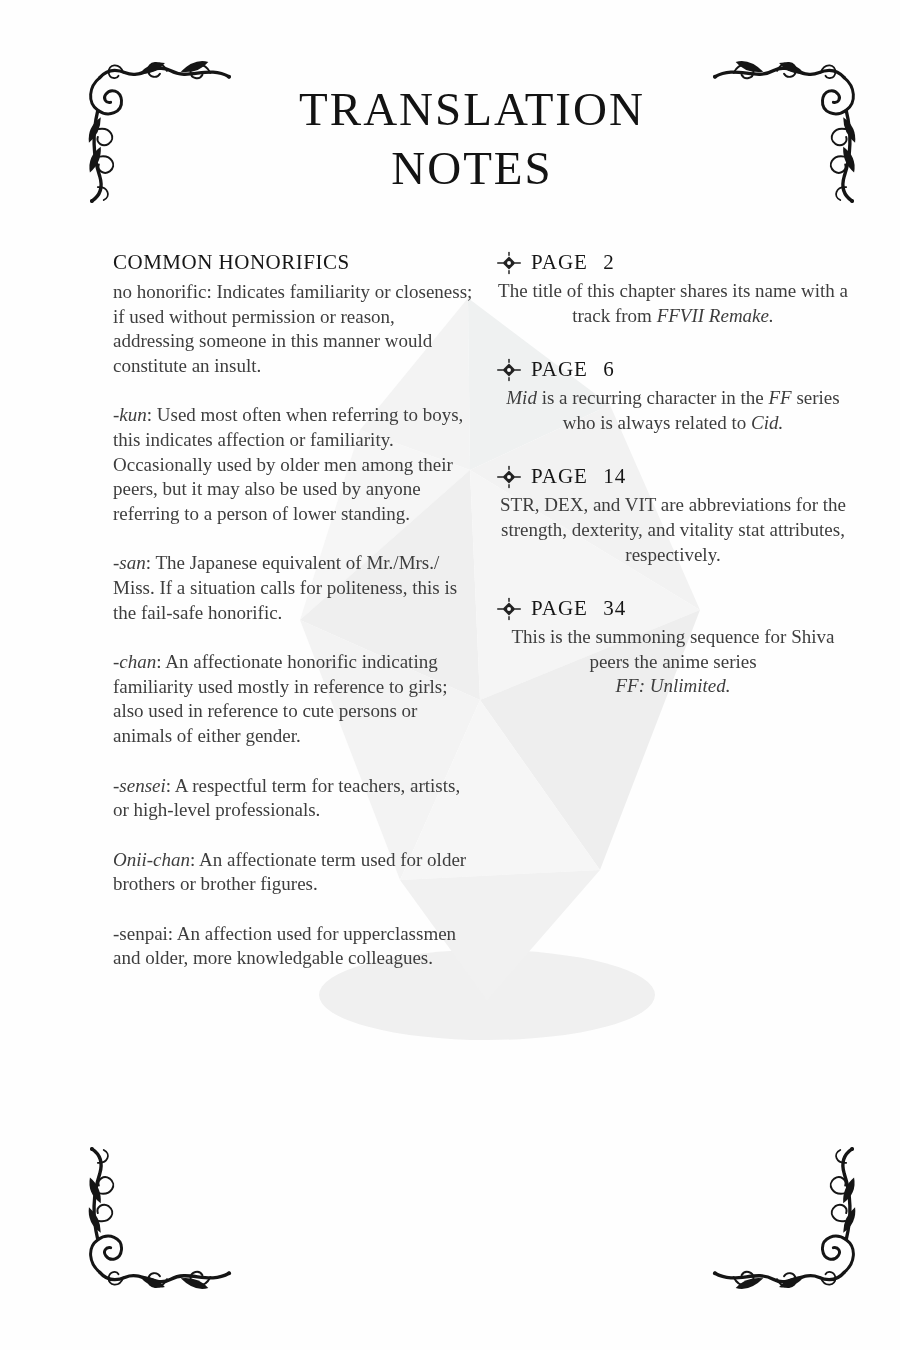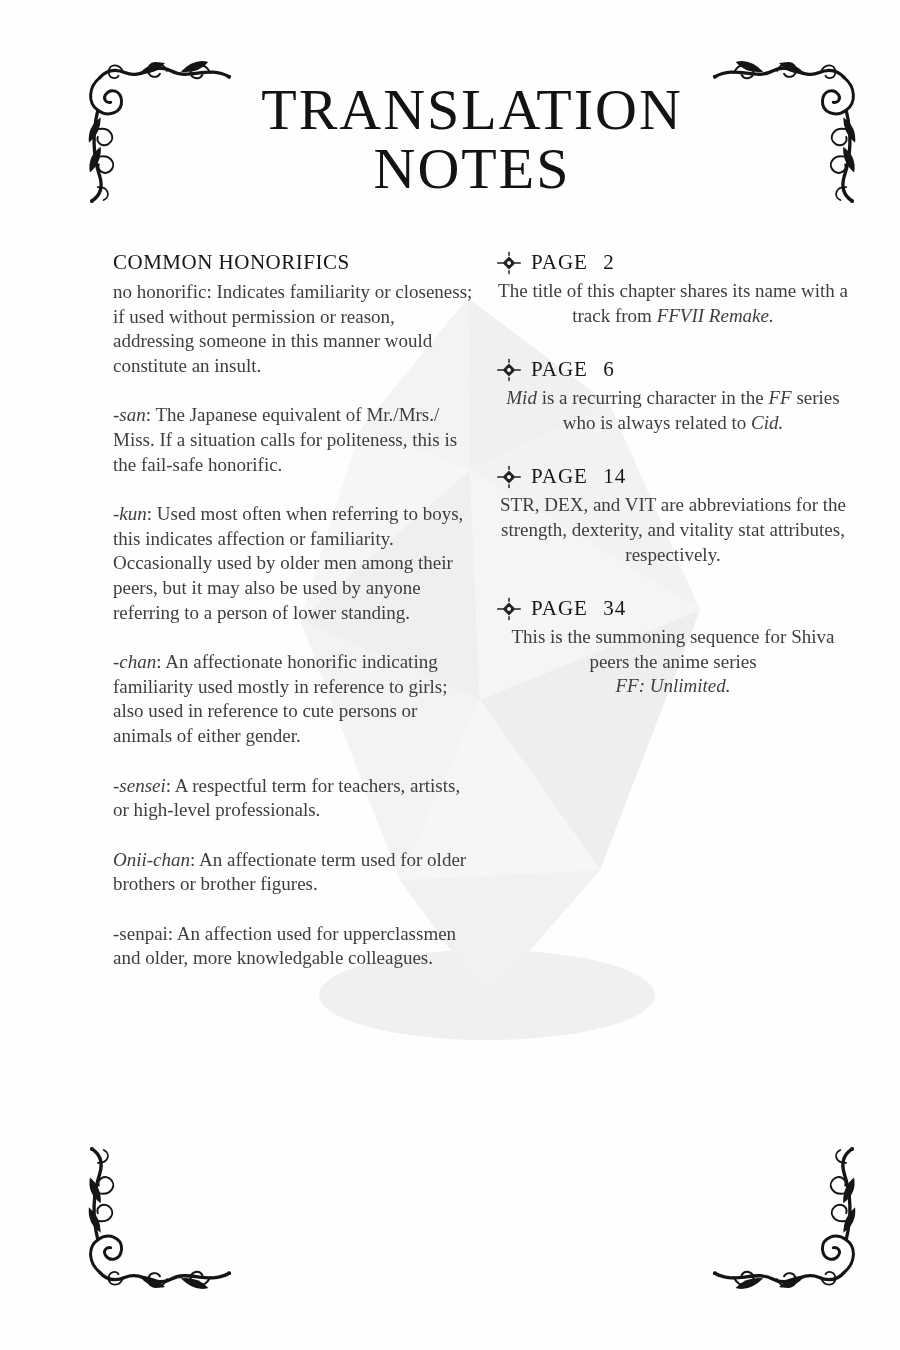--- a/index.html
+++ b/index.html
@@ -15,21 +15,21 @@
   .corner { position:absolute; width:148px; height:148px; z-index:1; }
   .corner svg { width:100%; height:100%; }
   .corner.tl { left:84px;  top:56px; }
   .corner.tr { right:40px; top:56px;  transform:scaleX(-1); }
   .corner.bl { left:84px;  bottom:56px; transform:scaleY(-1); }
   .corner.br { right:40px; bottom:56px; transform:scale(-1,-1); }
 
   .title {
     position:absolute; left:44px; right:0; top:80px;
     text-align:center; color:#131313;
-    font-size:58px; line-height:59px; letter-spacing:2px;
+    font-size:47px; line-height:59px; letter-spacing:2px;
     font-weight:normal;
   }
 
   .col { position:absolute; top:250px; }
   .col-left  { left:113px; width:372px; }
   .col-right { left:497px; width:352px;text-align:center; }
 
   .section-heading {
     font-size:21px; font-weight:normal; color:#161616;
     letter-spacing:0.5px; margin:0 0 5px 0;
@@ -163,22 +163,22 @@
   <div class="content">
     <h1 class="title">
       <div>TRANSLATION</div>
       <div>NOTES</div>
     </h1>
 
     <section class="col col-left">
       <h2 class="section-heading">COMMON HONORIFICS</h2>
       <div>
           <p class="para"><span>no honorific: Indicates familiarity or closeness; if used without permission or reason, addressing someone in this manner would constitute an insult.</span></p>
+          <p class="para"><span class="it">-kun</span><span>: Used most often when referring to boys, this indicates affection or familiarity. Occasionally used by older men among their peers, but it may also be used by anyone referring to a person of lower standing.</span></p>
           <p class="para"><span class="it">-san</span><span>: The Japanese equivalent of Mr./Mrs./​Miss. If a situation calls for politeness, this is the fail-safe honorific.</span></p>
-          <p class="para"><span class="it">-kun</span><span>: Used most often when referring to boys, this indicates affection or familiarity. Occasionally used by older men among their peers, but it may also be used by anyone referring to a person of lower standing.</span></p>
           <p class="para"><span class="it">-chan</span><span>: An affectionate honorific indicating familiarity used mostly in reference to girls; also used in reference to cute persons or animals of either gender.</span></p>
           <p class="para"><span class="it">-sensei</span><span>: A respectful term for teachers, artists, or high-level professionals.</span></p>
           <p class="para"><span class="it">Onii-chan</span><span>: An affectionate term used for older brothers or brother figures.</span></p>
           <p class="para"><span>-senpai: An affection used for upperclassmen and older, more knowledgable colleagues.</span></p>
         </div>
     </section>
 
     <section class="col col-right">
       <div>
           <div class="entry">

